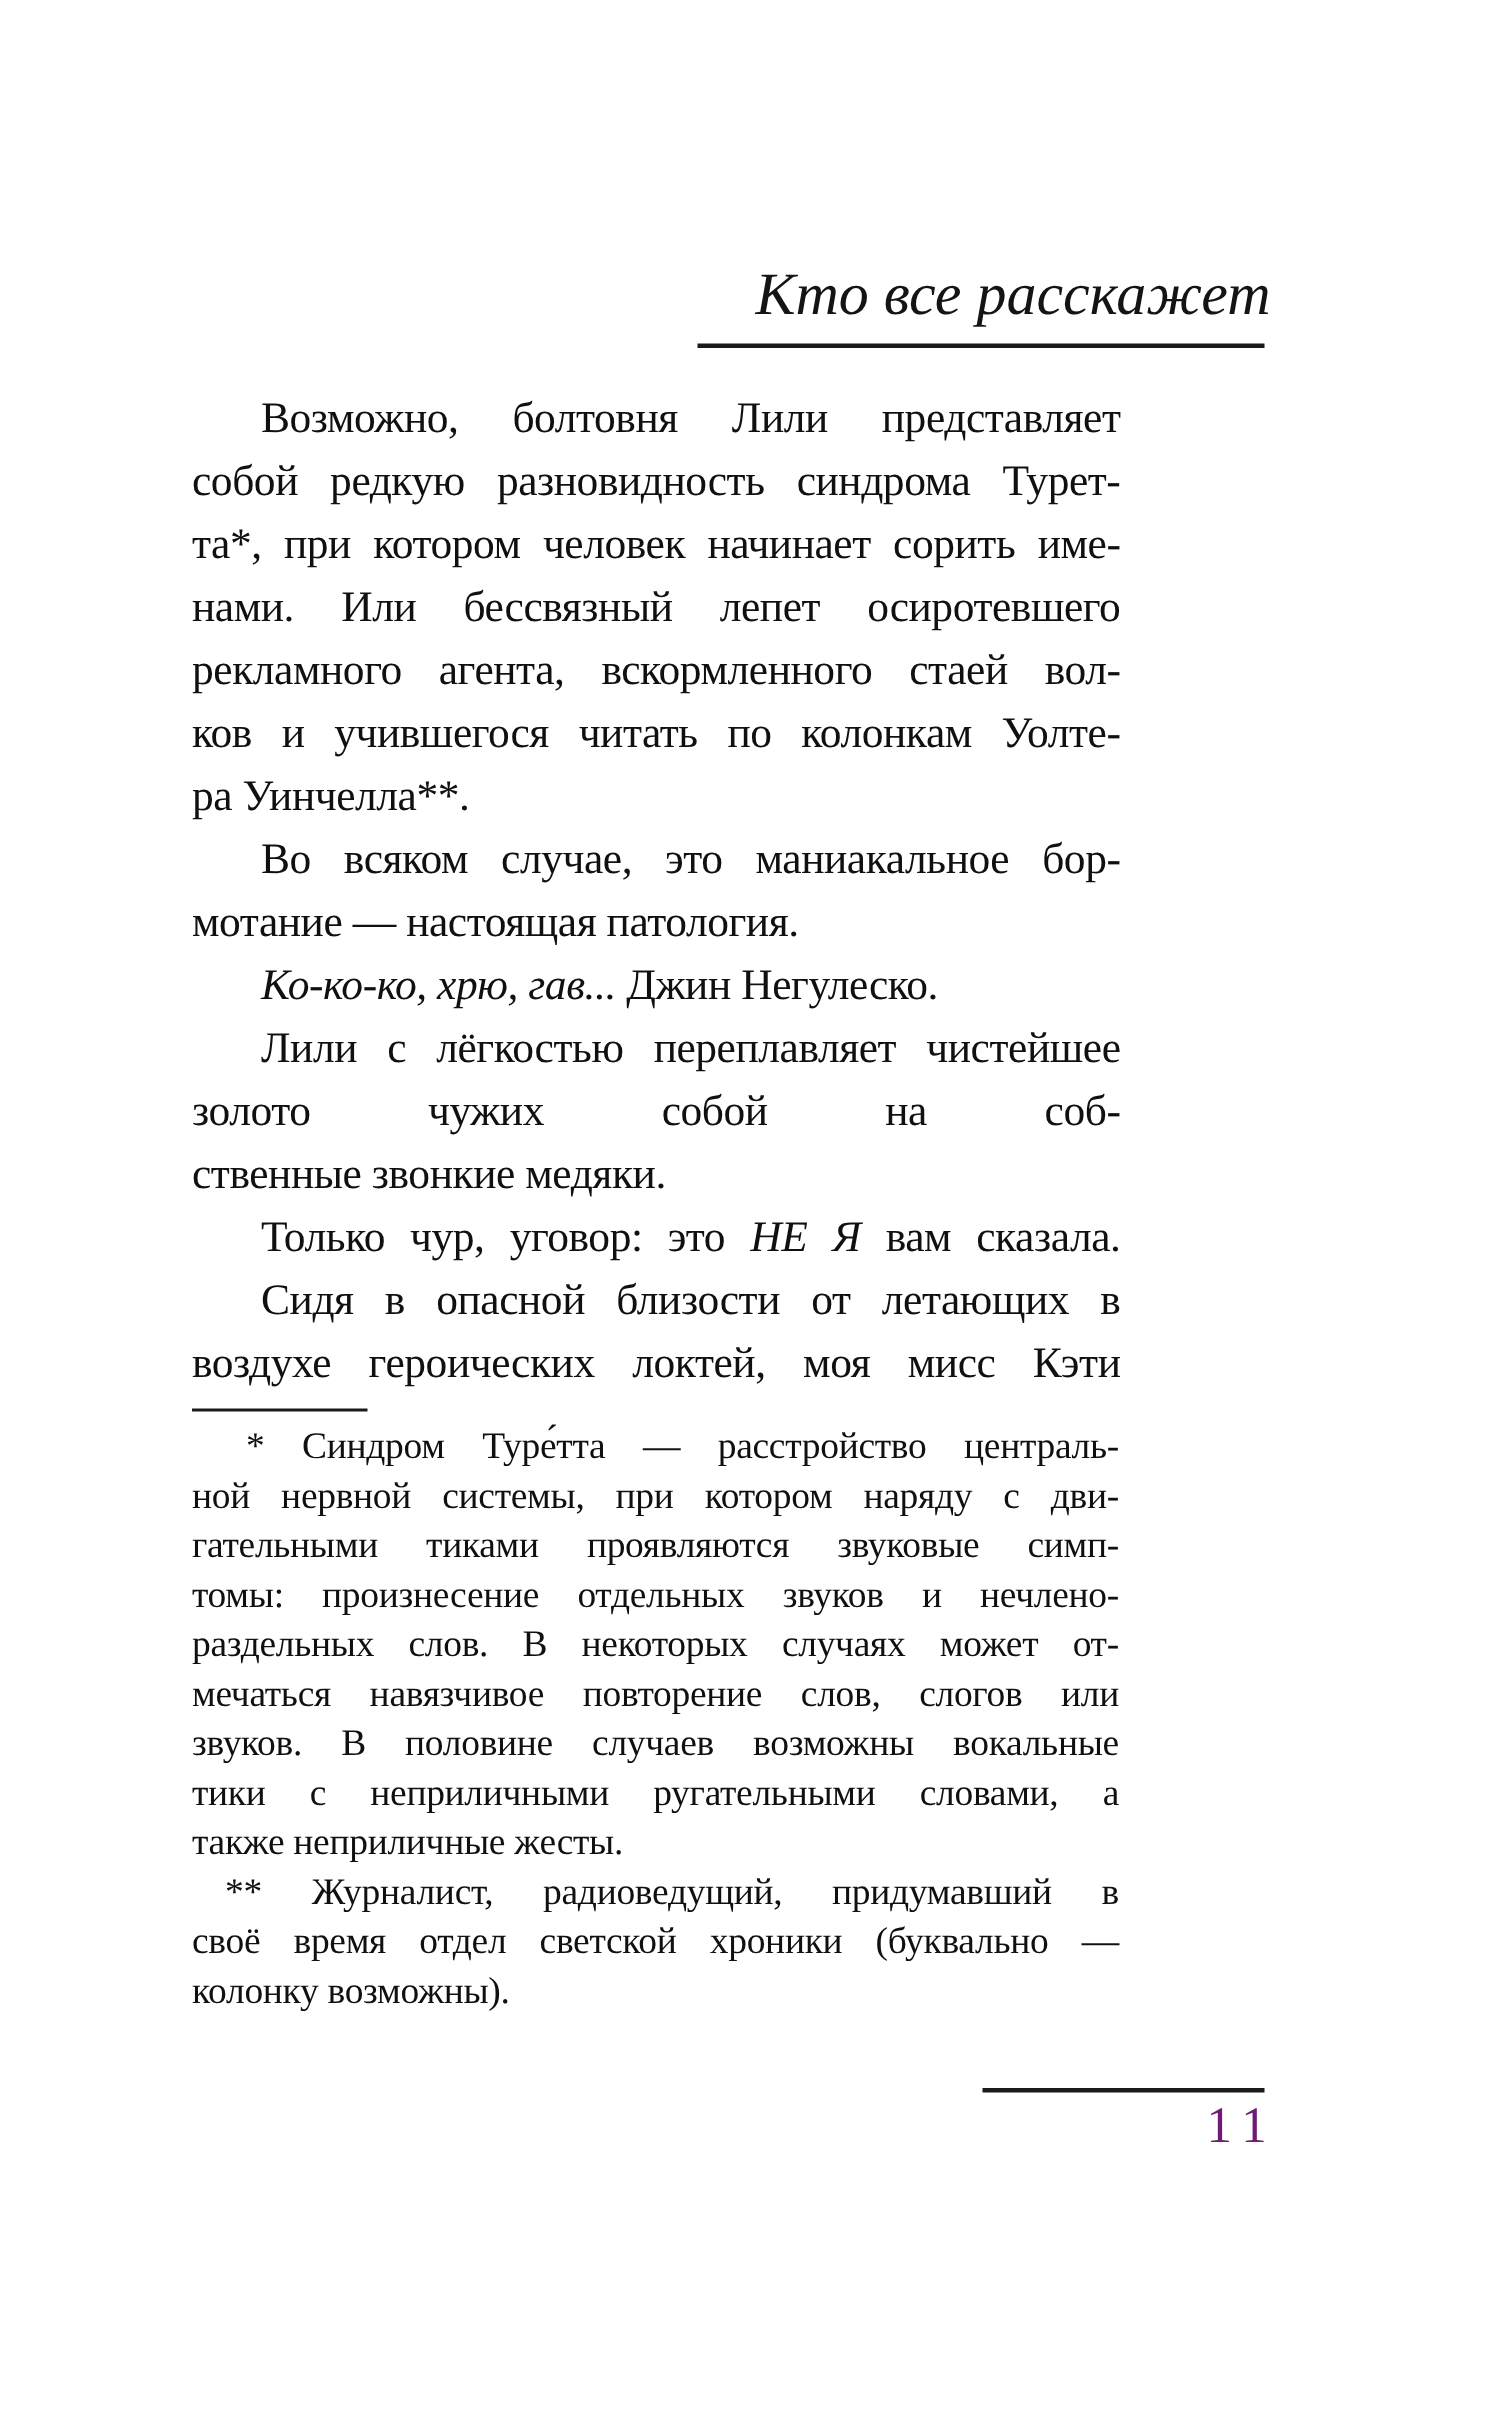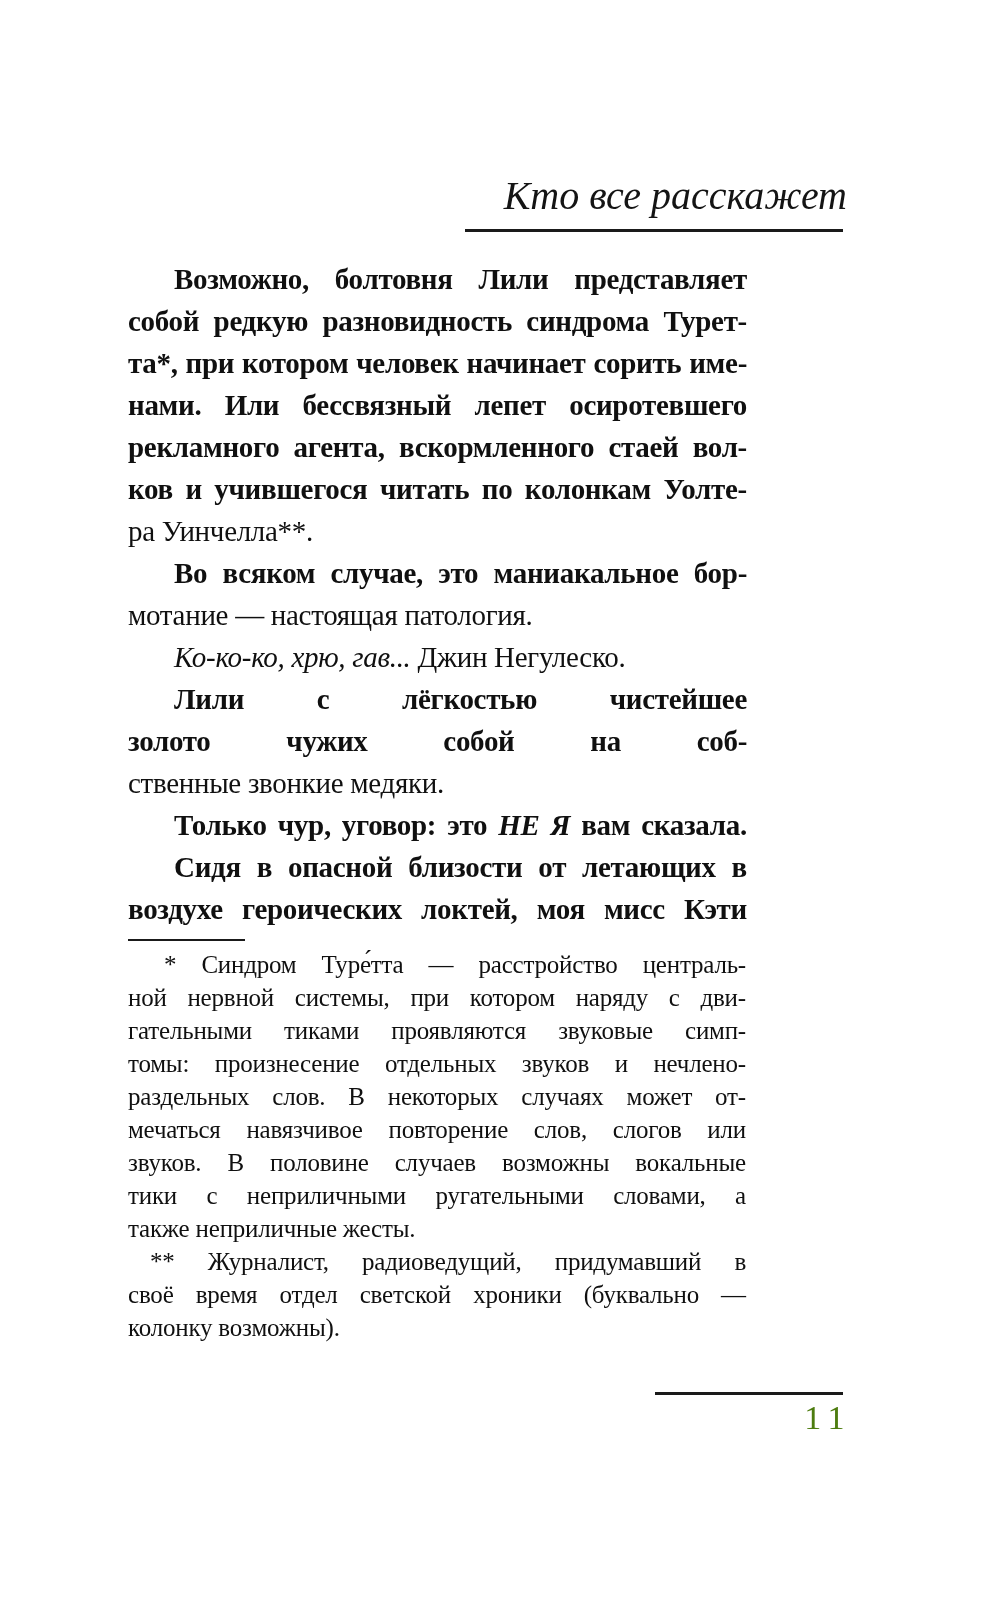--- a/index.html
+++ b/index.html
@@ -50,21 +50,20 @@
     line-height: 42px;
     font-size: 29px;
     letter-spacing: -0.3px;
     white-space: nowrap;
   }
   .bline.just {
     display: flex;
     justify-content: space-between;
     align-items: baseline;
     white-space: normal;
-    font-weight: bold;
   }
   .bline.ind1 { padding-left: 46px; }
 
   
   .fn-rule {
     position: absolute;
     top: 939px;
     left: 128px;
     width: 117px;
     height: 2px;
@@ -105,21 +104,21 @@
     height: 3px;
     background: #1a1a1a;
   }
   .page-number {
     position: absolute;
     top: 1398px;
     right: 148px;
     font-size: 34px;
     line-height: 40px;
     letter-spacing: 0.22em;
-    color: #4d7c0f;
+    color: #701a75;
   }
 </style>
 </head>
 <body>
 
 <div class="page">
 
   <div class="header-title">Кто все расскажет</div>
 
   <div class="header-rule"></div>
@@ -178,20 +177,21 @@
         <span>это</span>
         <span>маниакальное</span>
         <span>бор-</span>
       </div>
       <div class="bline"><span>мотание — настоящая патология.</span></div>
       <div class="bline ind1"><span class="it">Ко-ко-ко, хрю, гав...</span><span> Джин Негулеско.</span></div>
       <div class="bline just ind1">
         <span>Лили</span>
         <span>с</span>
         <span>лёгкостью</span>
+        <span>переплавляет</span>
         <span>чистейшее</span>
       </div>
       <div class="bline just">
         <span>золото</span>
         <span>чужих</span>
         <span>собой</span>
         <span>на</span>
         <span>соб-</span>
       </div>
       <div class="bline"><span>ственные звонкие медяки.</span></div>

